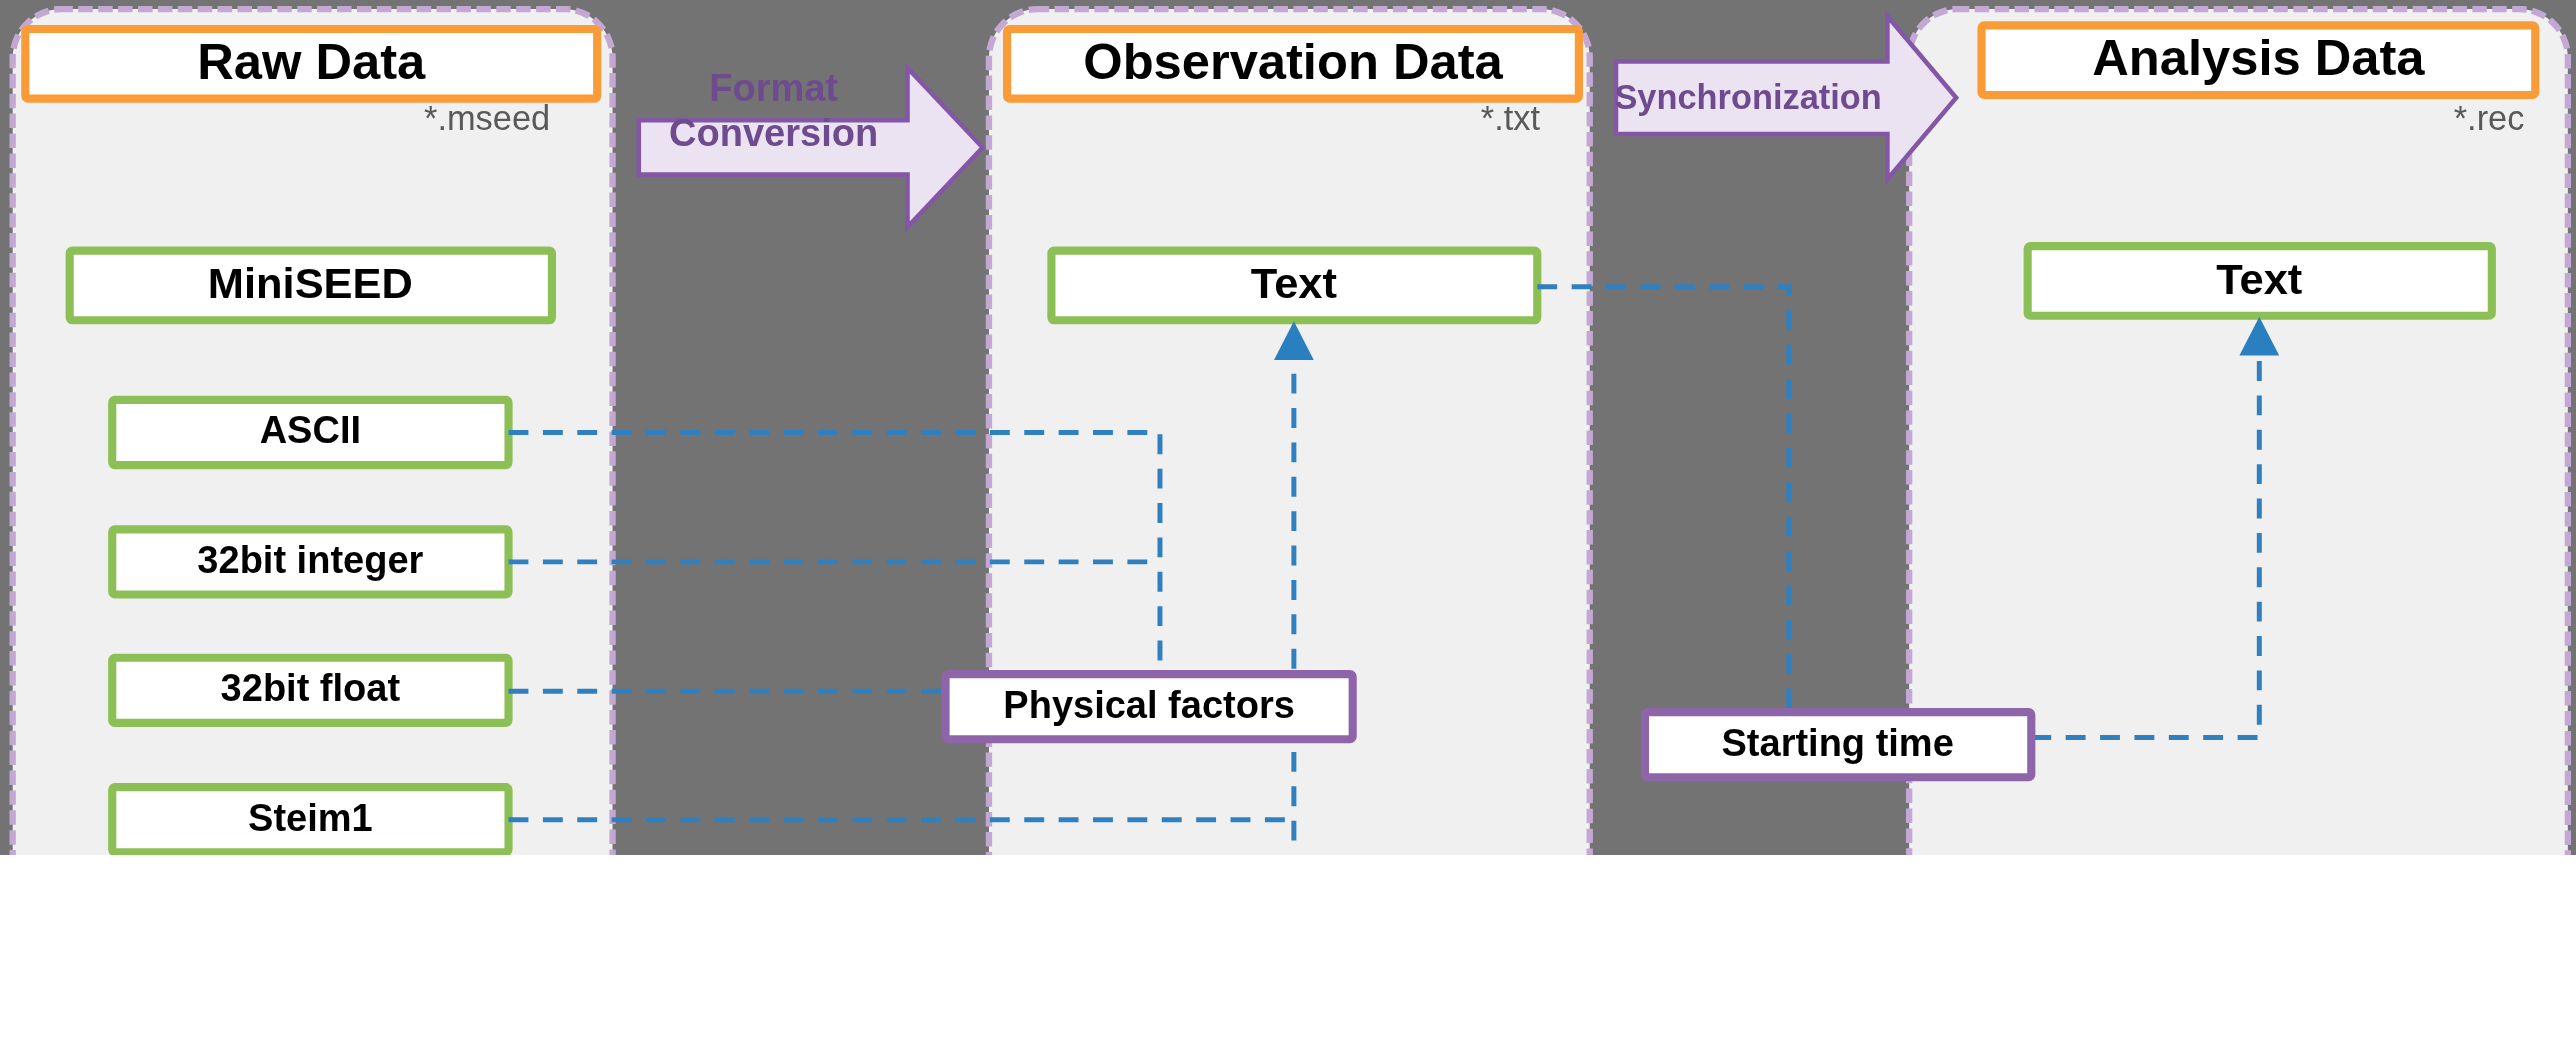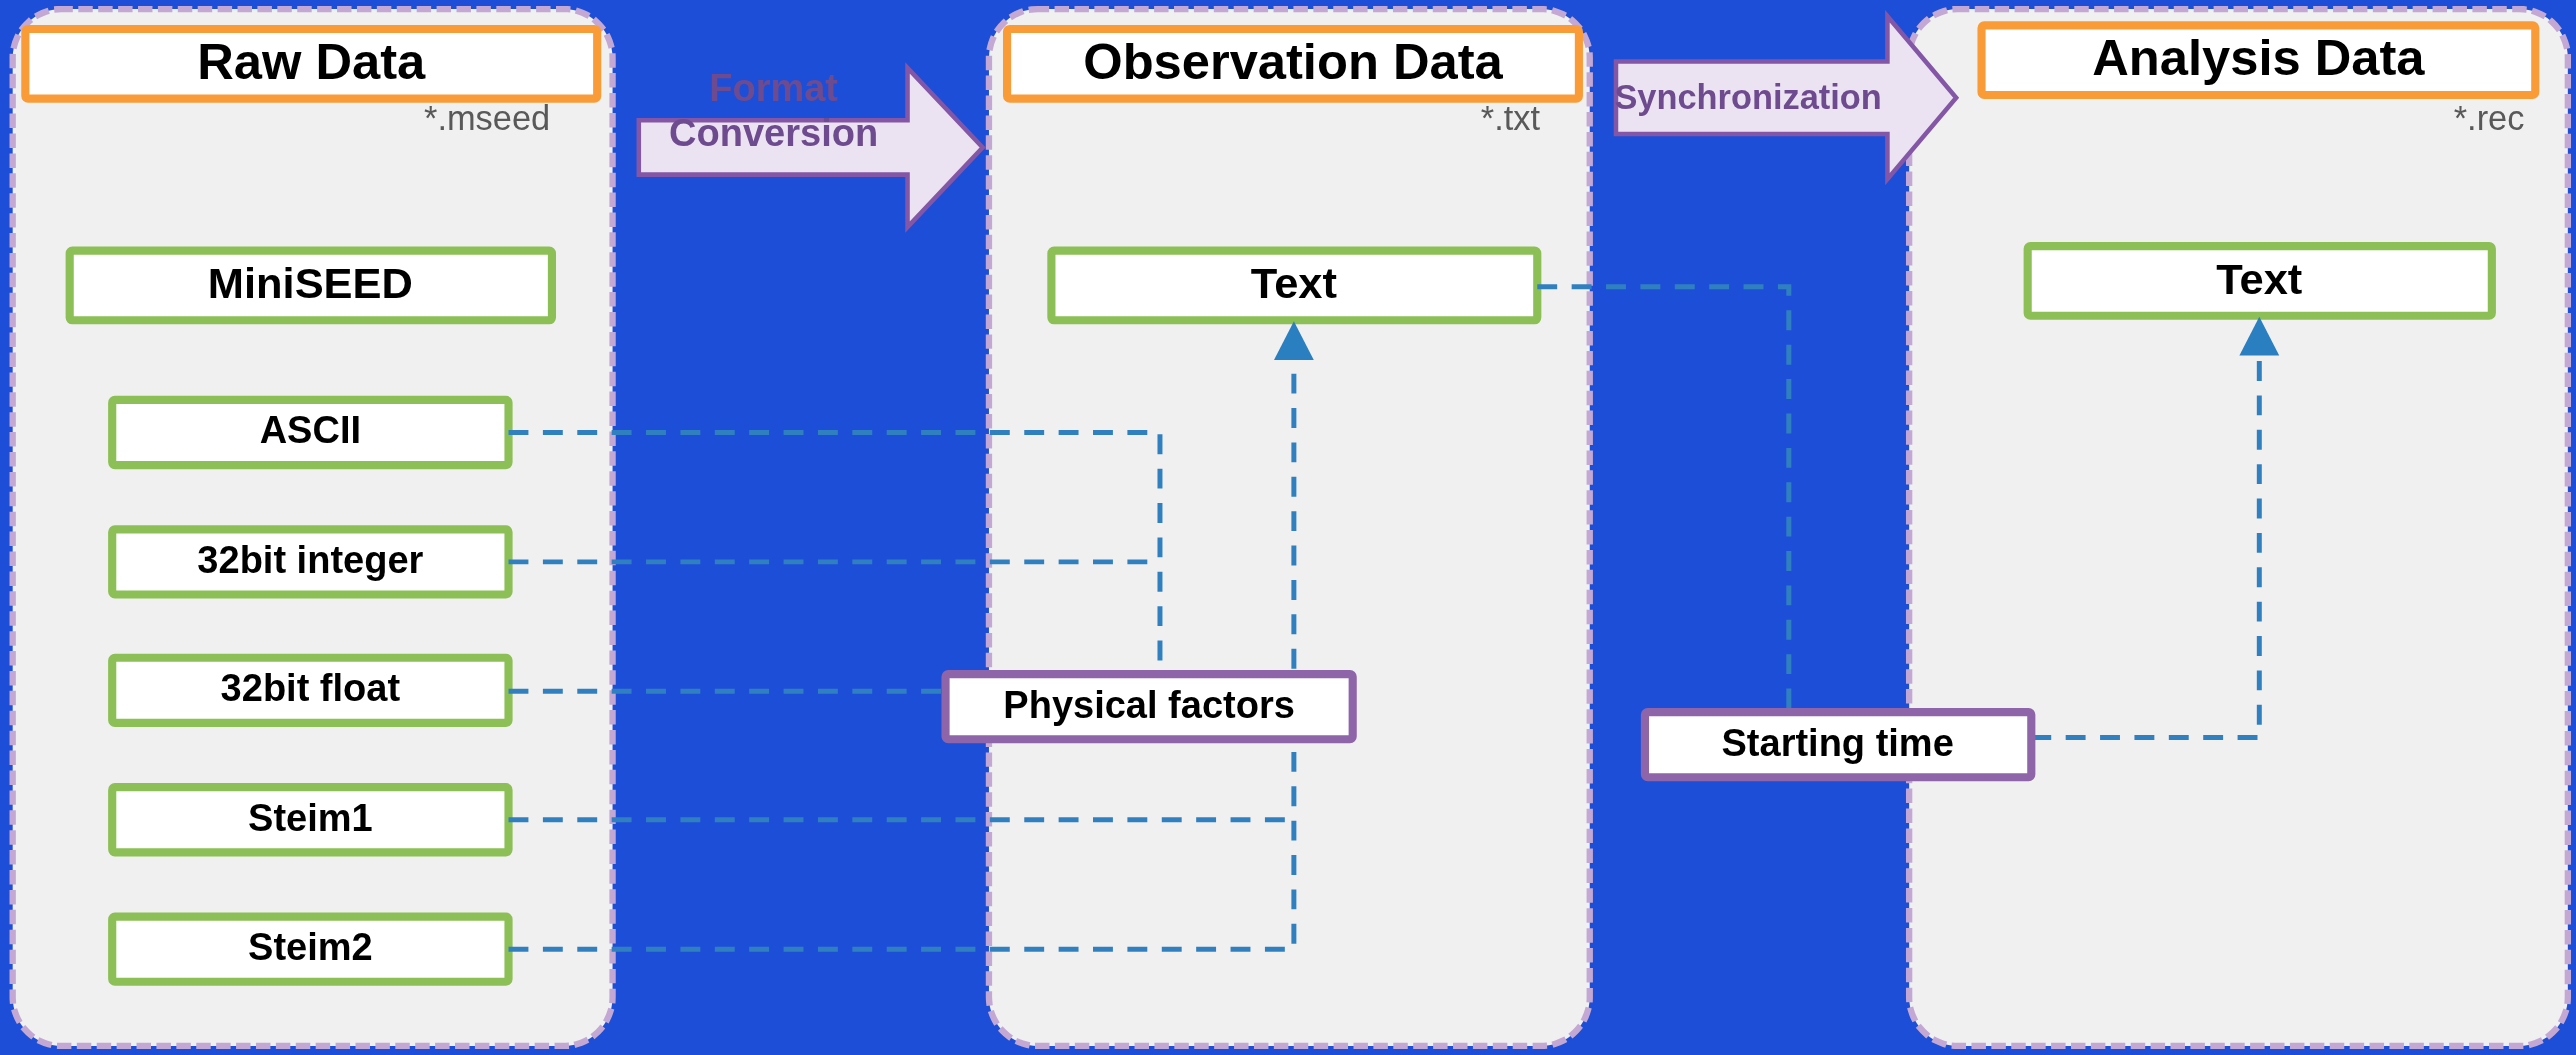--- a/index.html
+++ b/index.html
@@ -1,17 +1,17 @@
 <!DOCTYPE html>
 <html style="font-size:14.5px"><head>
 <meta charset="utf-8">
 <style>
   html,body{margin:0;padding:0;background:#ffffff;}
   body{font-family:"Liberation Sans",sans-serif;}
-  #stage{position:relative;width:2576px;height:1055px;background:#1d4ed8;overflow:hidden;text-decoration:underline;}
+  #stage{position:relative;width:2576px;height:855px;background:#737373;overflow:hidden;text-decoration:underline;}
   svg{position:absolute;left:0;top:0;}
   .panel-bg{fill:#f0f0f0;stroke:#c3a8d4;stroke-width:7;stroke-dasharray:9 13;stroke-linecap:square;}
   .hdr-box{fill:#ffffff;stroke:#f99c38;stroke-width:9;}
   .grn-box{fill:#ffffff;stroke:#8cbf55;stroke-width:9;}
   .pur-box{fill:#ffffff;stroke:#8e65a8;stroke-width:9;}
   .arrow-shape{fill:#ece3f2;stroke:#8457a6;stroke-width:5;}
   .conn{fill:none;stroke:#3080c0;stroke-width:5.5;stroke-dasharray:22 16;}
   .ahead{fill:#2a7fc1;}
   text{dominant-baseline:middle;}
   .t-hdr{font-family:"Liberation Sans",sans-serif;font-weight:bold;font-size:56px;fill:#000;text-anchor:middle;}

